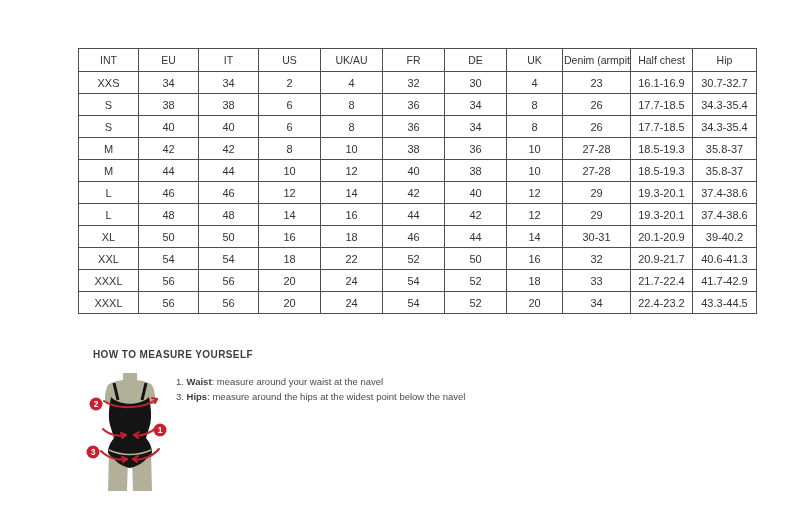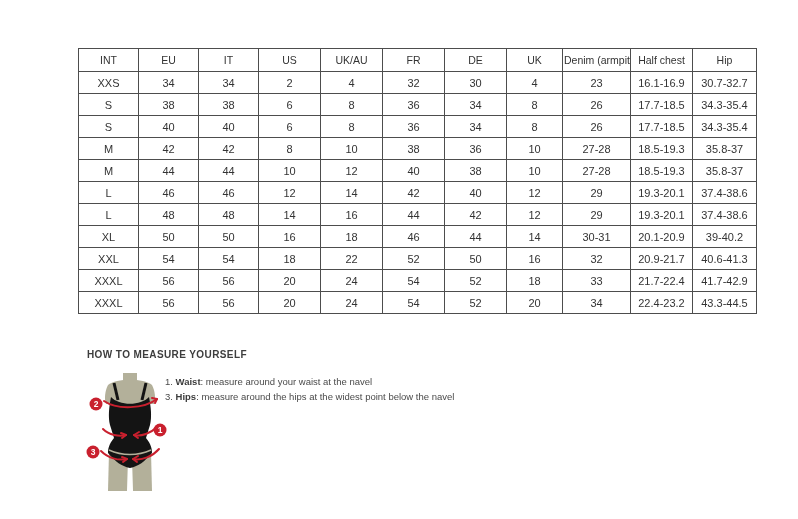--- a/index.html
+++ b/index.html
@@ -47,38 +47,38 @@
   .size-table col.c5  { width: 62px; }
   .size-table col.c6  { width: 62px; }
   .size-table col.c7  { width: 56px; }
   .size-table col.c8  { width: 68px; }
   .size-table col.c9  { width: 62px; }
   .size-table col.c10 { width: 64px; }
 
   
   .measure-heading {
     position: absolute;
-    left: 59px;
+    left: 65px;
     top: 349px;
     font-size: 10px;
     font-weight: 700;
     letter-spacing: 0.4px;
     color: #3d3d3d;
     padding-left: 28px;
   }
   .measure-figure {
     position: absolute;
     left: 82px;
     top: 372px;
     width: 96px;
     height: 122px;
   }
   .measure-steps {
     position: absolute;
-    left: 165px;
+    left: 176px;
     top: 374px;
     width: 420px;
   }
   .measure-step {
     font-size: 9.5px;
     line-height: 15px;
     color: #4a4a4a;
     white-space: nowrap;
   }
   .measure-step .term { font-weight: 700; color: #3d3d3d; }

